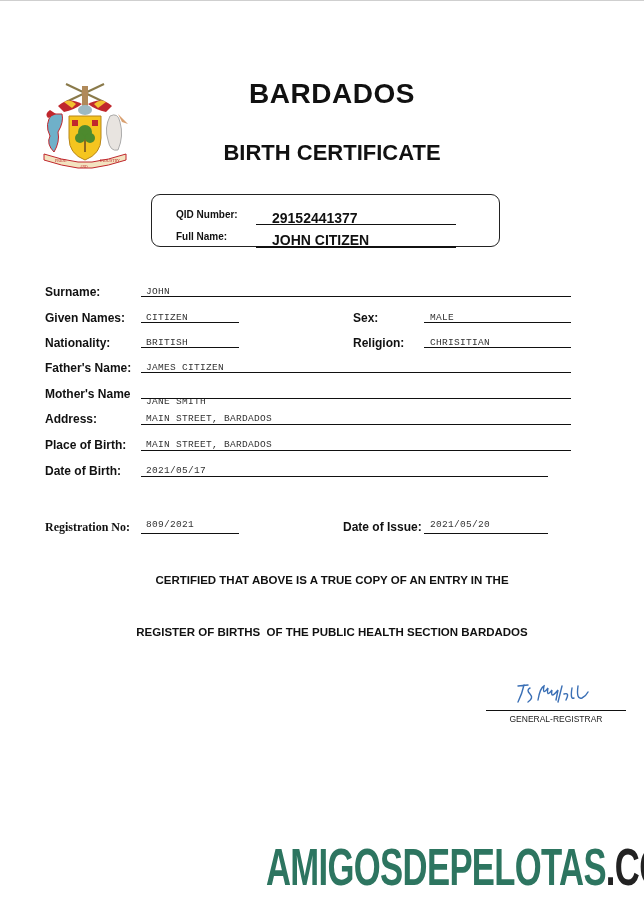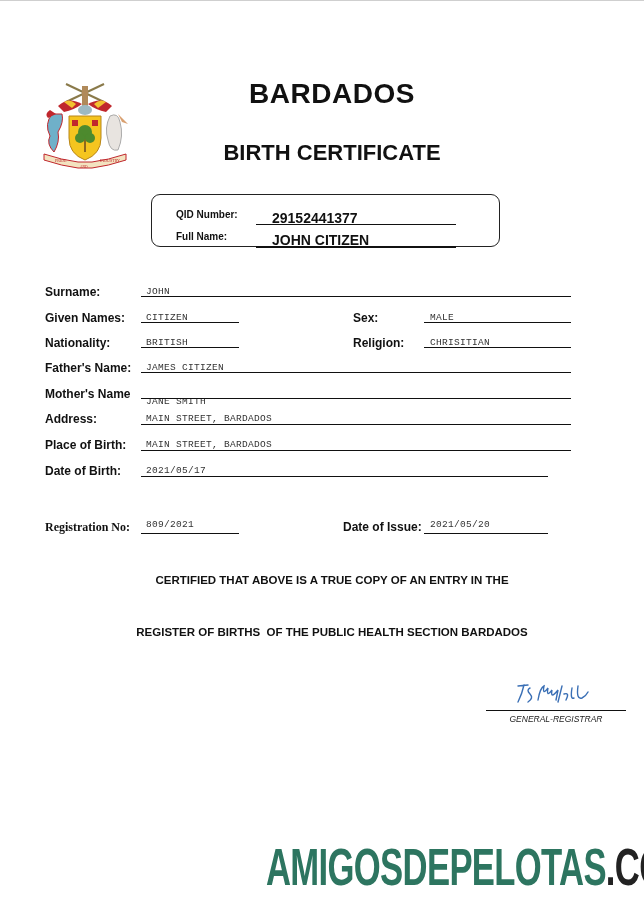--- a/index.html
+++ b/index.html
@@ -24,21 +24,21 @@
 
   .lbl { position: absolute; font-weight: bold; font-size: 12px; color: #111; }
   .val { position: absolute; font-family: "Liberation Mono", monospace; font-size: 9.5px;
     color: #333; letter-spacing: 0.3px; }
   .uline { position: absolute; height: 1.3px; background: #111; }
 
   .cert { position: absolute; left: 0; width: 664px; text-align: center; font-weight: bold; font-size: 11.5px; }
 
   .sig { position: absolute; left: 512px; top: 680px; width: 80px; height: 26px; }
   .sigline { position: absolute; left: 486px; top: 710px; width: 140px; height: 1.3px; background: #111; }
-  .sigtext { position: absolute; left: 486px; top: 714px; width: 140px; text-align: center; font-size: 8.5px; color: #222; font-style: italic; }
+  .sigtext { position: absolute; left: 486px; top: 714px; width: 140px; text-align: center; font-size: 8.5px; color: #222; }
 
   .watermark { position: absolute; left: 266px; top: 842px; font-family: "Liberation Sans", sans-serif;
     font-weight: bold; font-size: 51px; letter-spacing: -1px; transform: scaleX(0.68); transform-origin: left top;
     line-height: 1; white-space: nowrap; }
   .wm-green { color: #2d7560; }
   .wm-dark { color: #222222; }
 </style>
 </head>
 <body>
 

